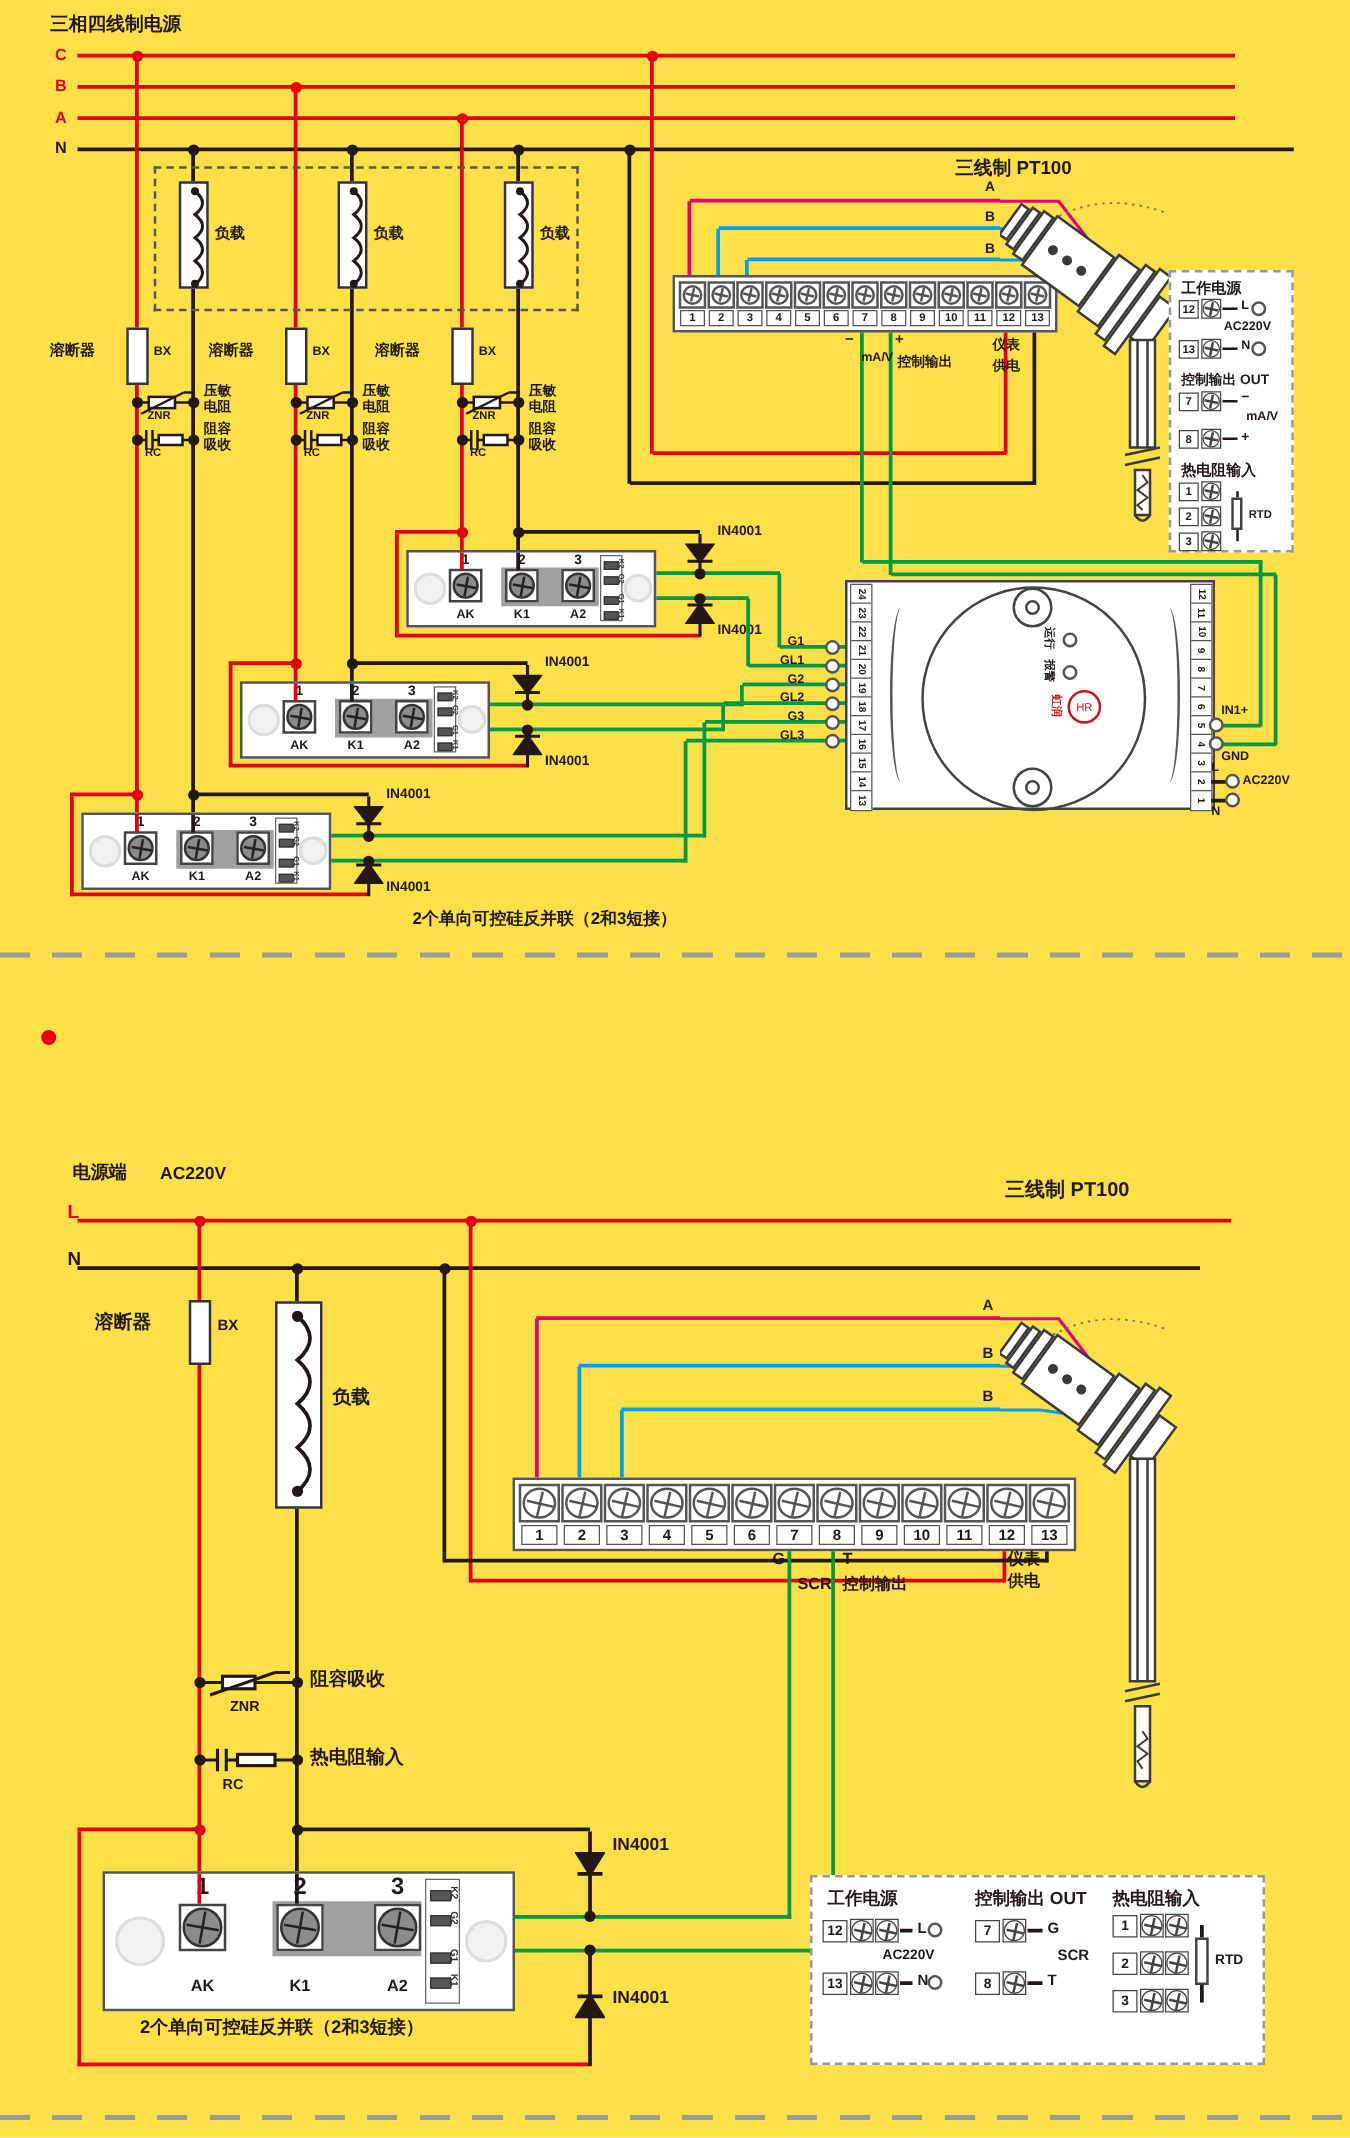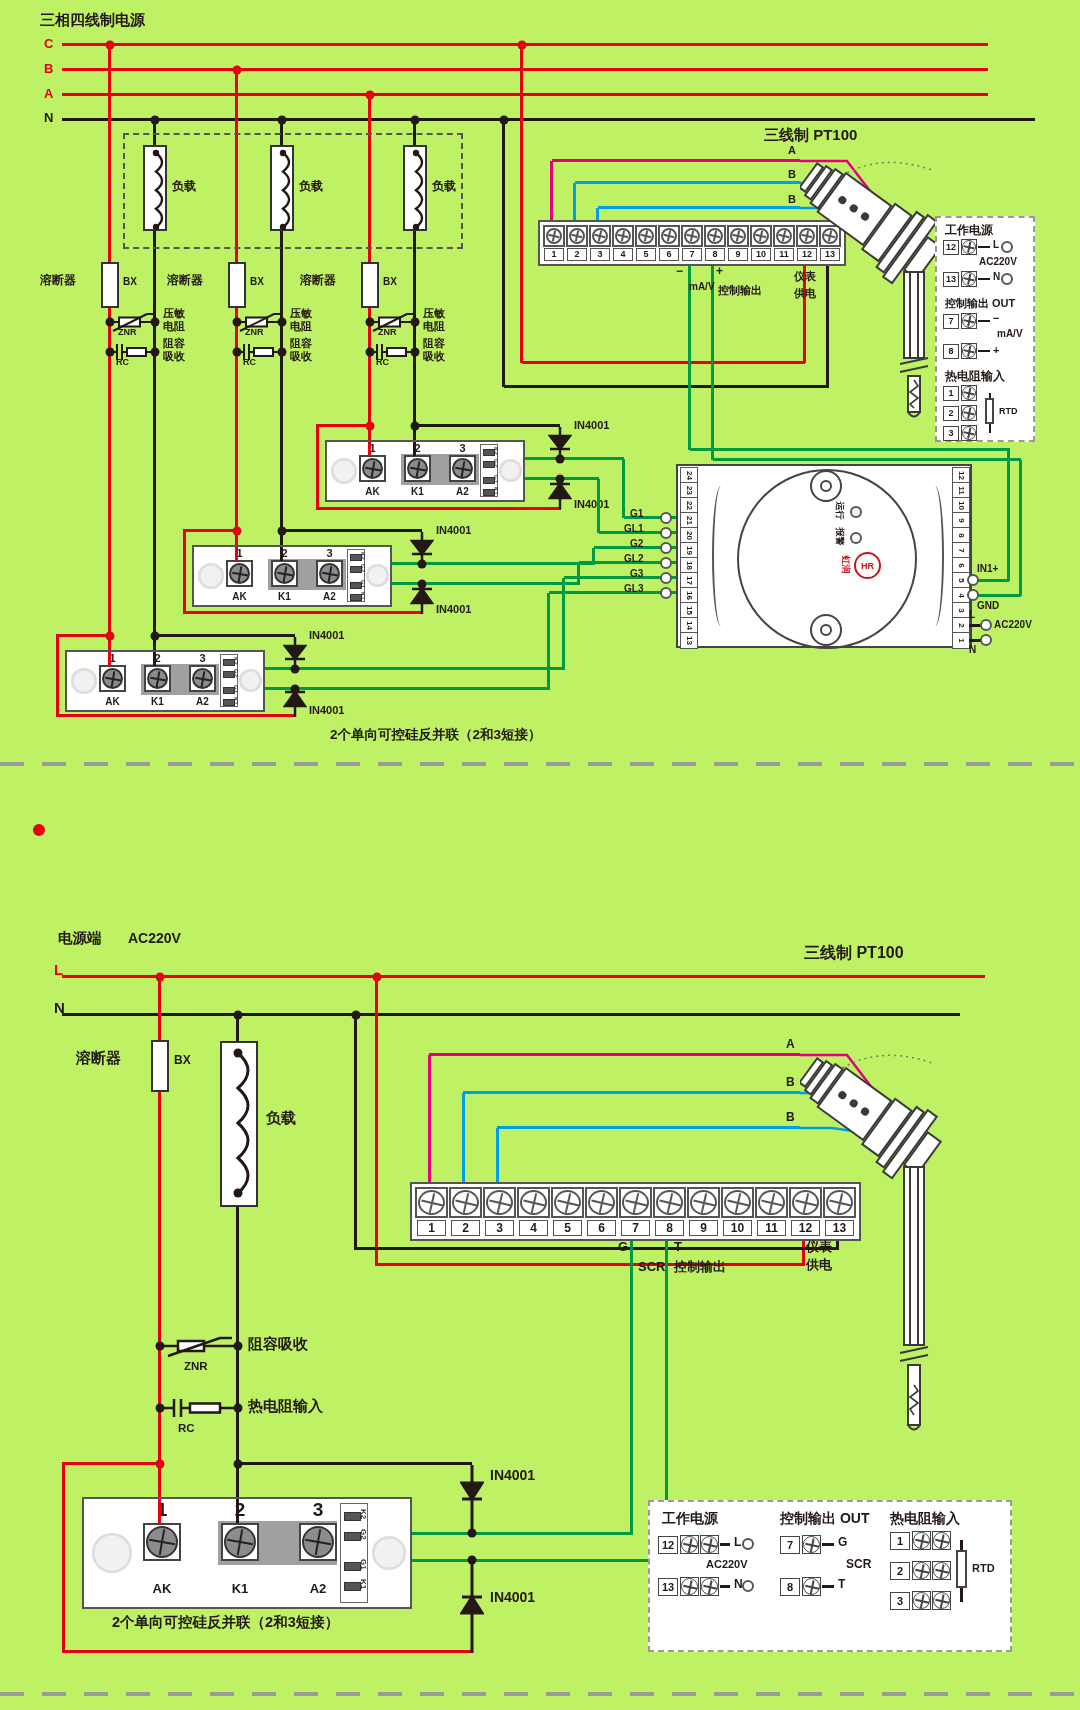--- a/index.html
+++ b/index.html
@@ -1,17 +1,17 @@
 <!DOCTYPE html>
 <html><head>
 <meta charset="utf-8">
 <style>
   html,body{margin:0;padding:0;background:#fff}
   body{font-family:"Liberation Sans","DejaVu Sans",sans-serif;color:#231815}
-  #stage{position:relative;width:1080px;height:1710px;background:#bef264;overflow:hidden}
+  #stage{position:relative;width:1080px;height:1710px;background:#fde047;overflow:hidden}
   .w{position:absolute;display:block}
   .h{height:3px}.v{width:3px}
   .blk{background:#231815}.red{background:#e60012}.grn{background:#009944}
   .mag{background:#e4007f}.blu{background:#00a0e9}
   .dot{position:absolute;width:9px;height:9px;border-radius:50%;background:#231815;transform:translate(-50%,-50%)}
   .dot.r{background:#e60012}
   .oc{position:absolute;width:8px;height:8px;border-radius:50%;background:#fff;border:2px solid #555;transform:translate(-50%,-50%)}
   .lb{position:absolute;font-size:11px;font-weight:bold;white-space:nowrap;line-height:1.12}
   .sym{position:absolute}
   
@@ -77,21 +77,21 @@
   .cc{height:15px;border-bottom:1px solid #555;display:flex;align-items:center;justify-content:center;box-sizing:border-box}
   .cc:last-child{border-bottom:none}
   .vnum{font-size:8px;font-weight:bold;transform:rotate(90deg);white-space:nowrap}
   .face{position:absolute;border:2.5px solid #444;border-radius:50%}
   .ring{position:absolute;border:2.5px solid #444;border-radius:50%;background:#fff}
   .ring.inner{border-width:2px}
   .arcL{position:absolute;width:18px;height:140px;border-left:2.5px solid #555;border-radius:9px 0 0 9px / 70px 0 0 70px}
   .arcR{position:absolute;width:18px;height:140px;border-right:2.5px solid #555;border-radius:0 9px 9px 0 / 0 70px 70px 0}
   .lc{position:absolute;width:8px;height:8px;border:2px solid #555;border-radius:50%;background:#fff}
   .vtext{position:absolute;font-size:9px;font-weight:bold;transform:rotate(90deg);transform-origin:center;white-space:nowrap}
-  .logo{position:absolute;border:2.5px solid #c8161d;border-radius:50%;color:#c8161d;font-weight:bold;display:flex;align-items:center;justify-content:center}
+  .logo{position:absolute;border:2.5px solid #c8161d;border-radius:50%;color:#c8161d;font-weight:normal;display:flex;align-items:center;justify-content:center}
   .dash{position:absolute;height:4px;background:repeating-linear-gradient(90deg,#9b9b9b 0 24px,transparent 24px 42px)}
   .fuse{position:absolute;border:2.5px solid #333;background:#fff;box-sizing:border-box}
   .loadbox{position:absolute;border:2.5px solid #333;background:#fff;box-sizing:border-box}
   .dashedbox{position:absolute;border:2px dashed #555}
   .bullet{position:absolute;width:12px;height:12px;border-radius:50%;background:#e60012}
 </style>
 </head>
 <body>
 
 <div id="stage">

